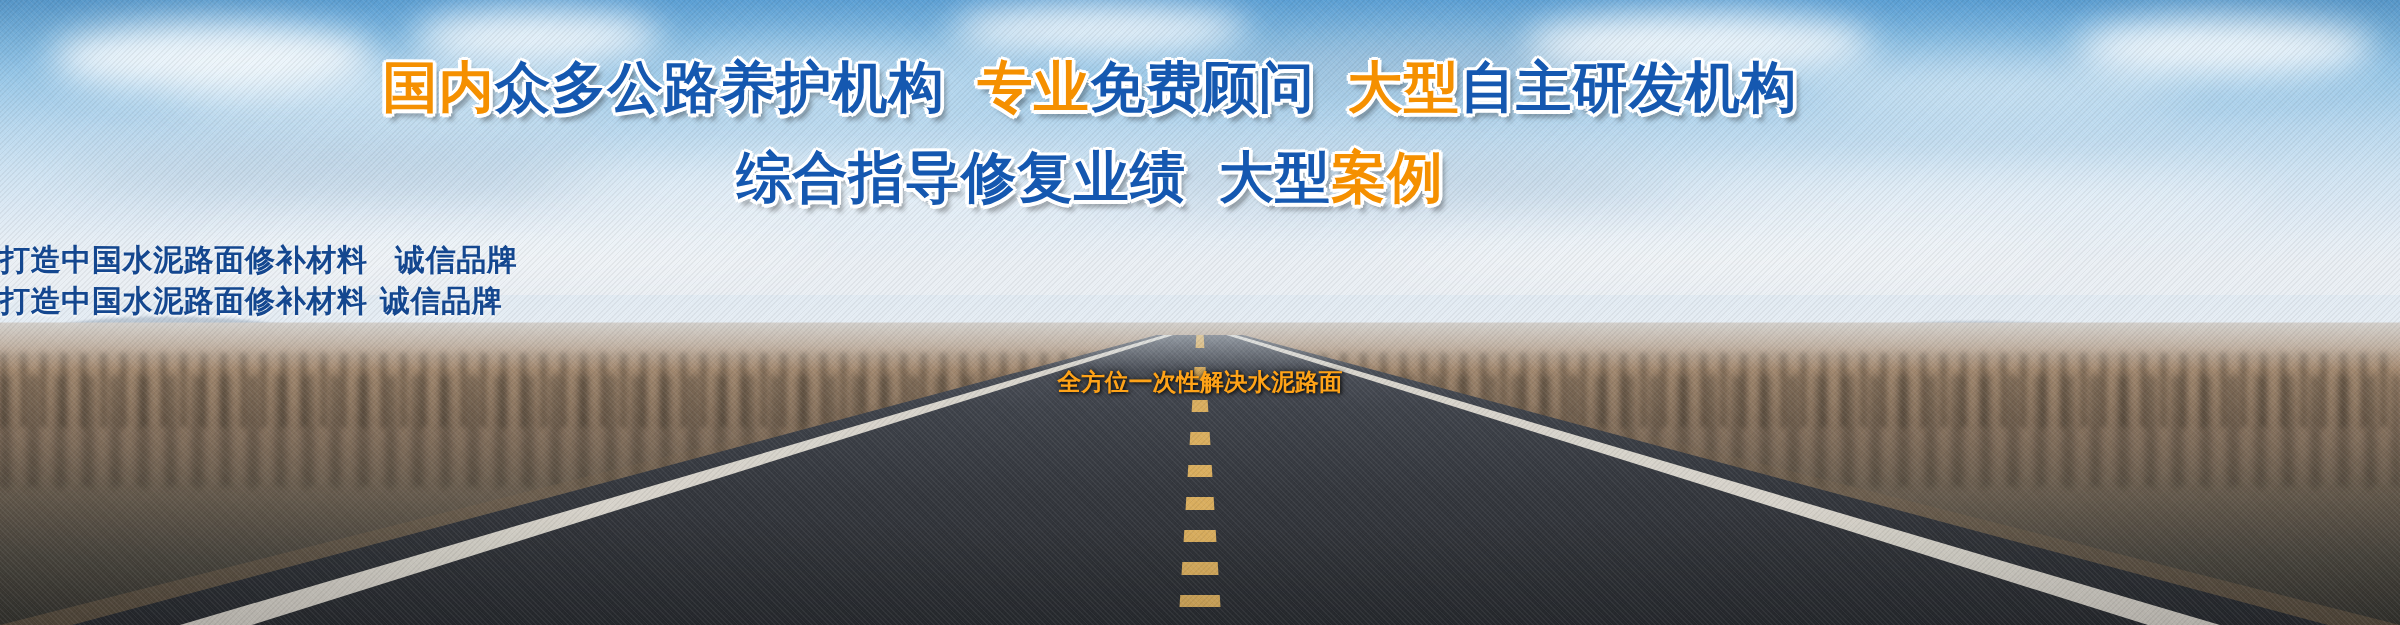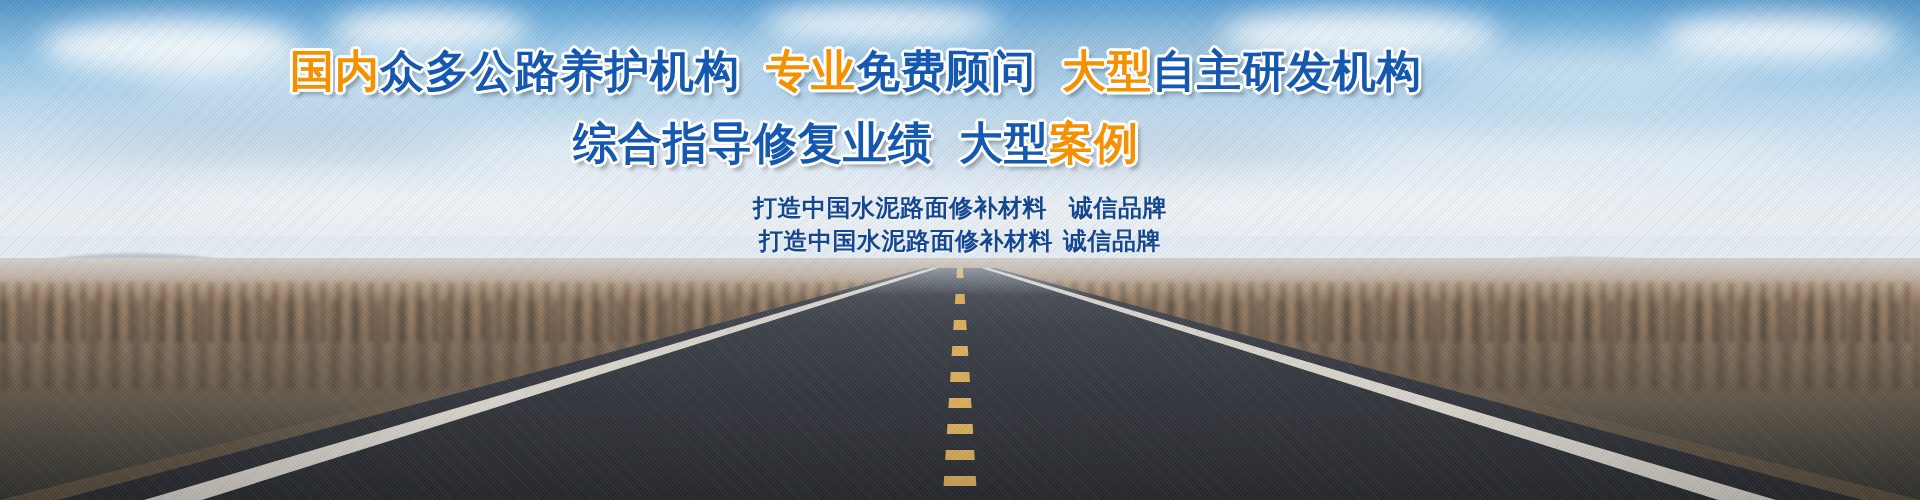--- a/index.html
+++ b/index.html
@@ -163,20 +163,21 @@
     text-align: center;
   }
 
   .headline {
     position: absolute;
     left: 0; width: 1712px;
     text-align: center;
     font-weight: bold;
     letter-spacing: 1px;
     white-space: nowrap;
+    padding-left: 16px;
   }
   .headline-1 { top: 44px; font-size: 44px; line-height: 54px; }
   .headline-2 { top: 116px; font-size: 44px; line-height: 54px; }
 
   .hl-blue {
     color: #1558b0;
     text-shadow:
       -2px -2px 0 #ffffff,  2px -2px 0 #ffffff,
       -2px  2px 0 #ffffff,  2px  2px 0 #ffffff,
       -3px  0   0 #ffffff,  3px  0   0 #ffffff,
@@ -192,21 +193,21 @@
        0   -3px 0 #ffffff,  0    3px 0 #ffffff,
        4px  5px 4px rgba(0,0,0,0.35);
   }
   .gap-sm { display: inline-block; width: 14px; }
   .gap-md { display: inline-block; width: 26px; }
 
   
   .subblock {
     position: absolute;
     left: 0; width: 1920px;
-    text-align: center;
+    text-align: left;
     color: #14478f;
     font-weight: bold;
     font-size: 24px;
     line-height: 32px;
     letter-spacing: 0.5px;
     white-space: nowrap;
     text-shadow: 0 1px 2px rgba(255,255,255,0.85);
   }
   .subblock-1 { top: 192px; }
   .subblock-2 { top: 225px; }
@@ -321,17 +322,18 @@
       <span class="hl-blue">综合指导修复业绩</span><span class="gap-md"></span><span class="hl-blue">大型</span><span class="hl-orange">案例</span>
     </div>
 
     <div class="subblock subblock-1">
       <span>打造中国水泥路面修补材料</span><span class="sub-gap"></span><span>诚信品牌</span>
     </div>
     <div class="subblock subblock-2">
       <span>打造中国水泥路面修补材料</span><span class="sub-gap" style="width:10px;"></span><span>诚信品牌</span>
     </div>
 
+    <div class="roadblock rb-line1">全方位一次性解决水泥路面</div>
 
 
 
   </div>
 </div>
 
 </body></html>

